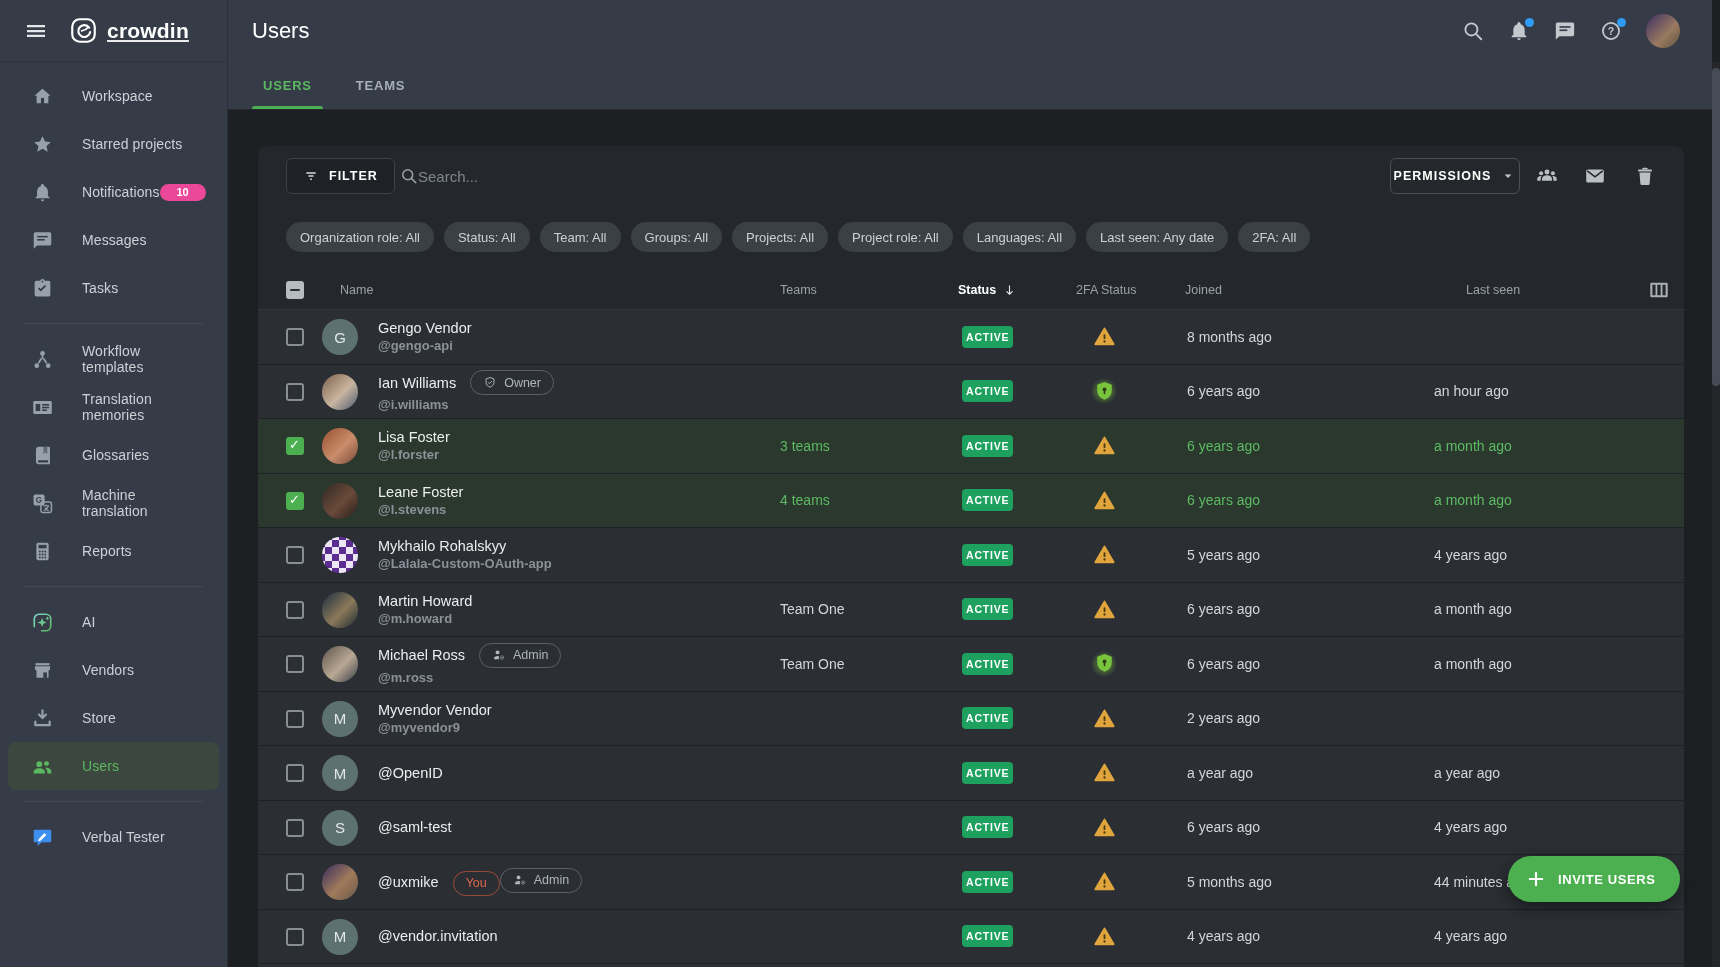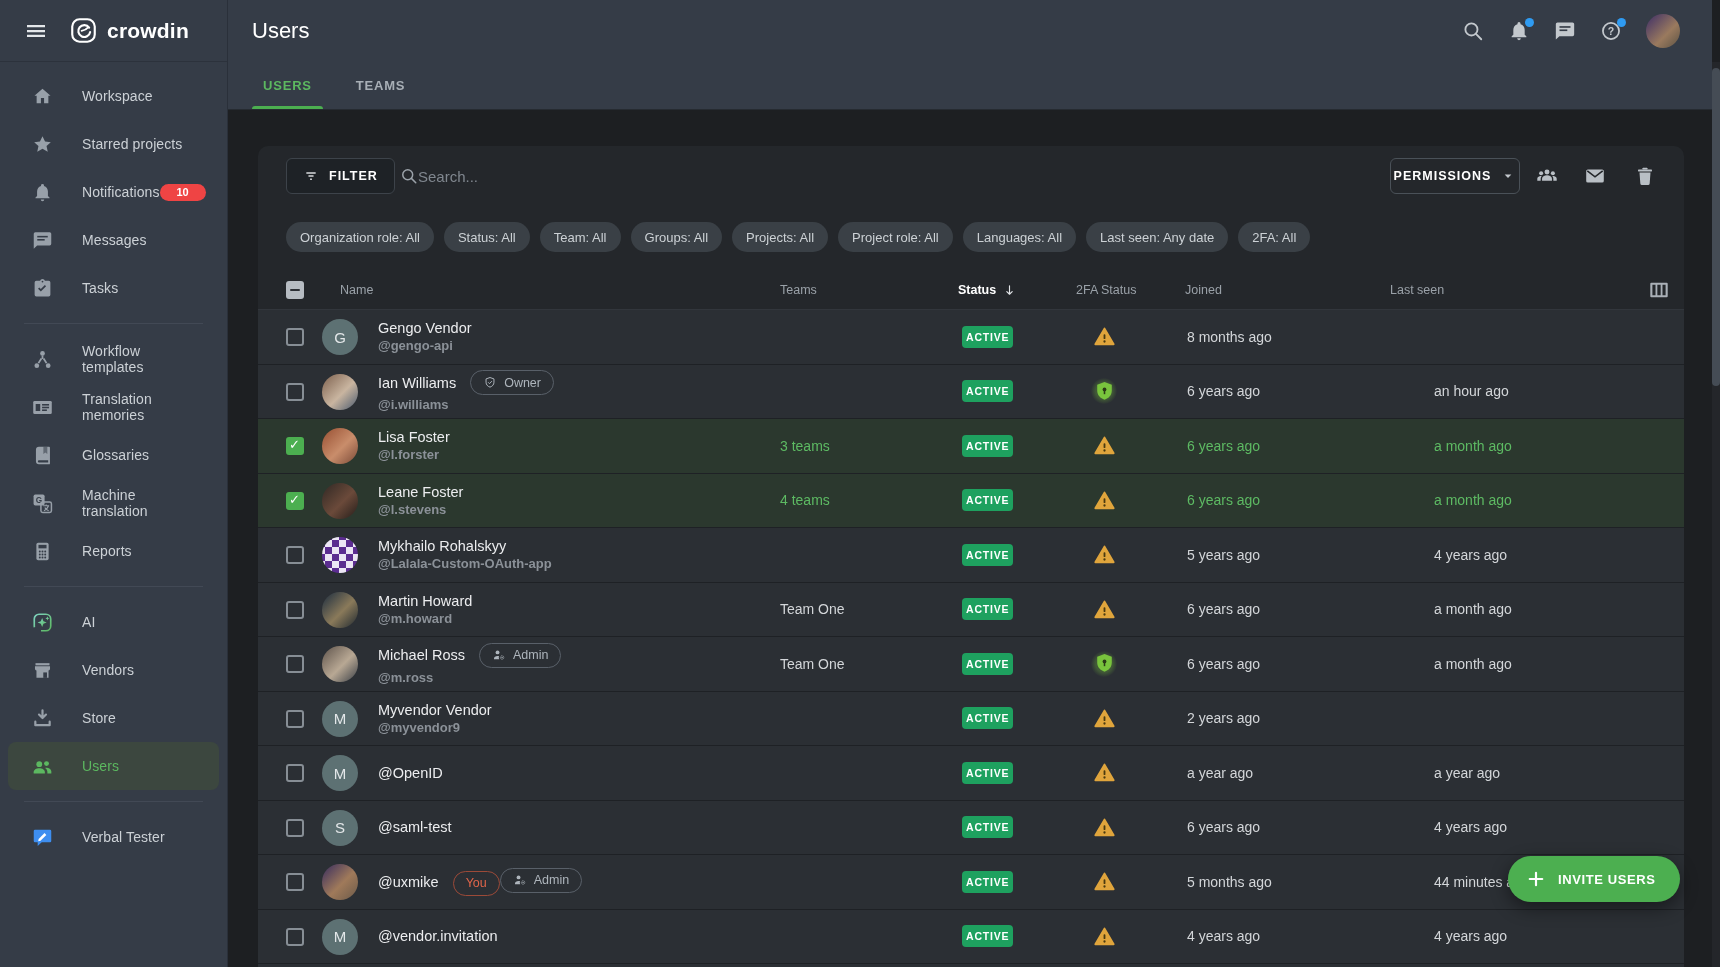--- a/index.html
+++ b/index.html
@@ -11,37 +11,37 @@
   }
   svg { display:block; }
 
   
   .sidebar {
     position:absolute; left:0; top:0; width:228px; height:967px;
     background:#353c47; border-right:1px solid #2a303a; z-index:5;
   }
   .sidebar-top {
     height:62px; display:flex; align-items:center; gap:22px;
-    padding-left:24px; border-bottom:1px solid #2c323c;
+    padding-left:24px; border-bottom:1px solid #2c323c;text-decoration:underline;
   }
   .hamburger { width:24px; height:24px; color:#e4e7ea; cursor:pointer; }
   .brand { display:flex; align-items:center; gap:10px; cursor:pointer; }
   .brand-logo { width:27px; height:27px; }
   .brand-name { font-size:21px; font-weight:700; color:#fff; letter-spacing:.2px; }
 
   .side-list { padding-top:10px; }
   .side-item {
     height:48px; display:flex; align-items:center; padding:0 26px 0 32px;
     cursor:pointer; color:#ccd1d6; position:relative;
   }
   .side-item .side-icon { width:21px; height:21px; color:#98a0a9; flex:none; }
   .side-item .side-icon svg { width:21px; height:21px; }
   .side-label { margin-left:29px; font-size:14px; letter-spacing:.1px; }
   .side-badge {
-    margin-left:auto; background:#ef4444; color:#fff; font-size:11px; font-weight:700;
+    margin-left:auto; background:#ec4899; color:#fff; font-size:11px; font-weight:700;
     min-width:25px; height:17px; border-radius:9px; display:flex; align-items:center; justify-content:center;
     padding:0 23px;
   }
   .side-item.active { background:#3c473f; border-radius:8px; margin:0 8px; padding:0 18px 0 24px; }
   .side-item.active .side-icon, .side-item.active .side-label { color:#5cb860; }
   .side-divider { height:1px; background:#424955; margin:11px 24px; }
 
   
   .main-header {
     position:absolute; left:228px; top:0; width:1484px; height:110px;
@@ -114,21 +114,21 @@
     height:30px; display:flex; align-items:center; padding:0 14px;
     background:#3a4046; border-radius:15px; color:#ccd1d5; font-size:13px; cursor:pointer;
     white-space:nowrap;
   }
 
   
   .thead { position:absolute; left:0; top:124px; width:100%; height:40px; border-bottom:1px solid #32363c; }
   .th { position:absolute; top:0; height:40px; display:flex; align-items:center;
         color:#9aa1a8; font-size:12.5px; cursor:pointer; }
   .th.name { left:82px; } .th.teams { left:522px; } .th.status { left:700px; color:#fff; font-weight:700; gap:6px; }
-  .th.twofa { left:818px; } .th.joined { left:927px; } .th.lastseen { left:1132px; }
+  .th.twofa { left:818px; } .th.joined { left:927px; } .th.lastseen { left:1208px; }
   .th.status svg { width:15px; height:15px; color:#e3e6e9; }
   .columns-icon { position:absolute; left:1390px; top:9px; width:22px; height:22px; color:#aab0b7; cursor:pointer; }
   .columns-icon svg { width:22px; height:22px; }
 
   
   .cb {
     position:absolute; left:28px; width:18px; height:18px; border-radius:3px;
     border:2px solid #878e95; cursor:pointer;
   }
   .thead .cb { top:11px; border:none; background:#b6bcc2; }

